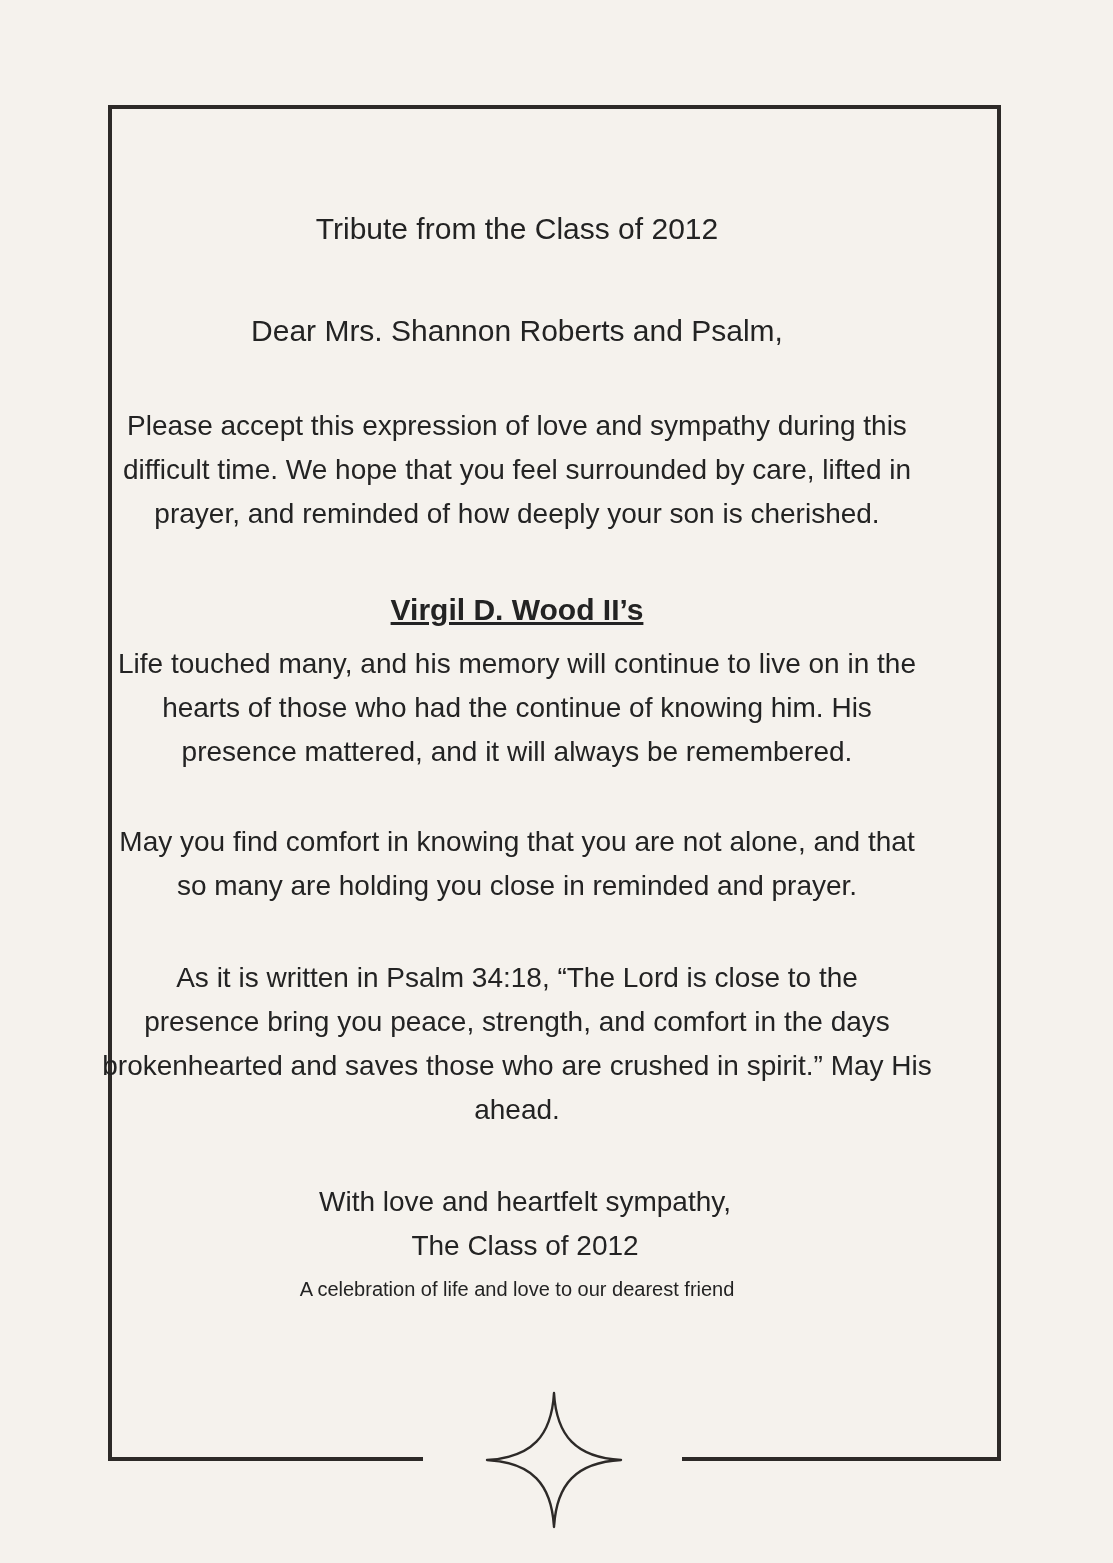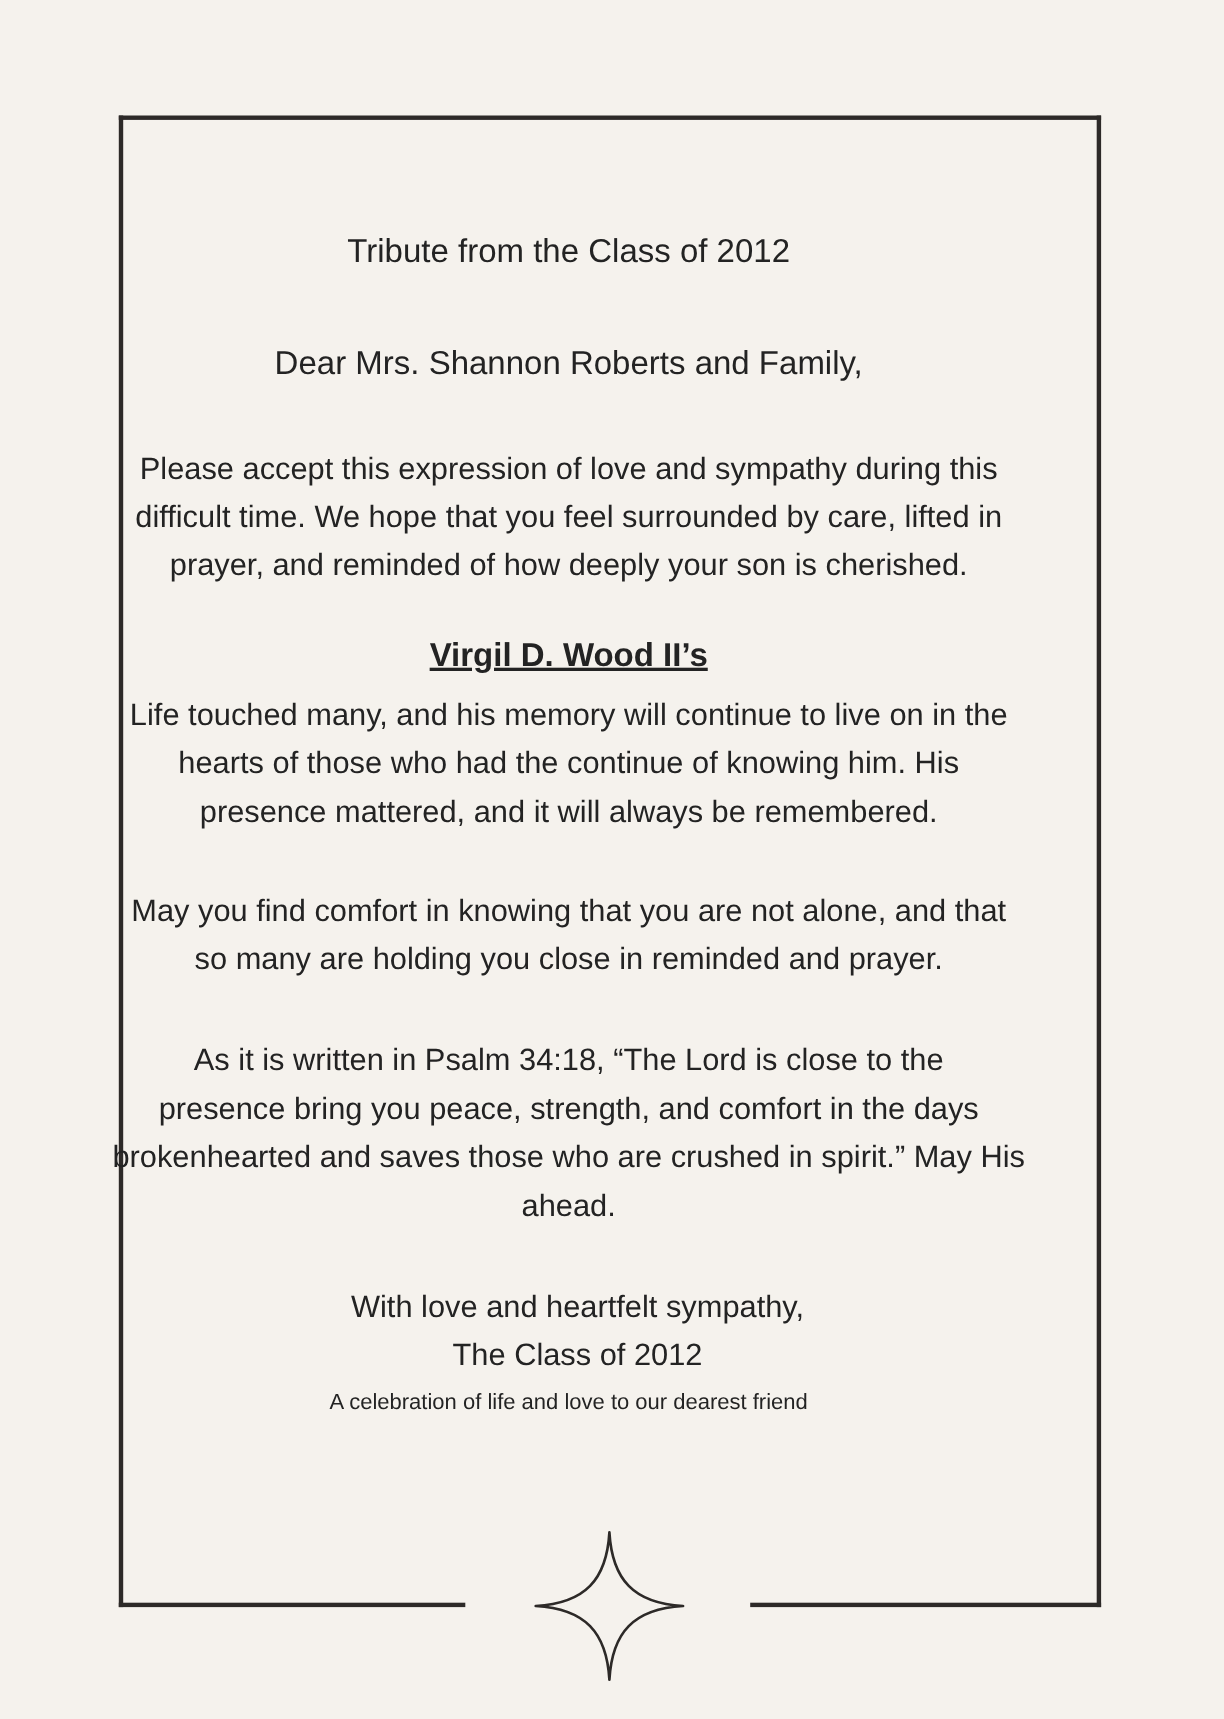--- a/index.html
+++ b/index.html
@@ -45,21 +45,21 @@
   .salutation {
     font-size: 30px;
     line-height: 44px;
     margin: 0 0 51px 0;
   }
   .body-par {
     font-size: 28px;
     line-height: 44px;
     margin: 0;
   }
-  .par1 { margin-bottom: 36px; }
+  .par1 { margin-bottom: 50px; }
   .honoree-name {
     font-size: 30px;
     line-height: 48px;
     font-weight: 700;
     margin: 0 0 8px 0;
     text-decoration: underline;
   }
   .par2 { margin-bottom: 46px; }
   .par3 { margin-bottom: 48px; }
   .par4 { margin-bottom: 48px; }
@@ -88,21 +88,21 @@
 <div class="frame-line frame-top"></div>
 <div class="frame-line frame-left"></div>
 <div class="frame-line frame-right"></div>
 <div class="frame-line frame-bottom-left"></div>
 <div class="frame-line frame-bottom-right"></div>
 
 <div class="content">
 
   <h1 class="title">Tribute from the Class of 2012</h1>
 
-  <p class="salutation">Dear Mrs. Shannon Roberts and Family,</p>
+  <p class="salutation">Dear Mrs. Shannon Roberts and Psalm,</p>
 
   <p class="body-par par1">
     <span class="line">Please accept this expression of love and sympathy during this</span>
     <span class="line">difficult time. We hope that you feel surrounded by care, lifted in</span>
     <span class="line">prayer, and reminded of how deeply your son is cherished.</span>
   </p>
 
   <p class="honoree-name">Virgil D. Wood II’s</p>
 
   <p class="body-par par2">

